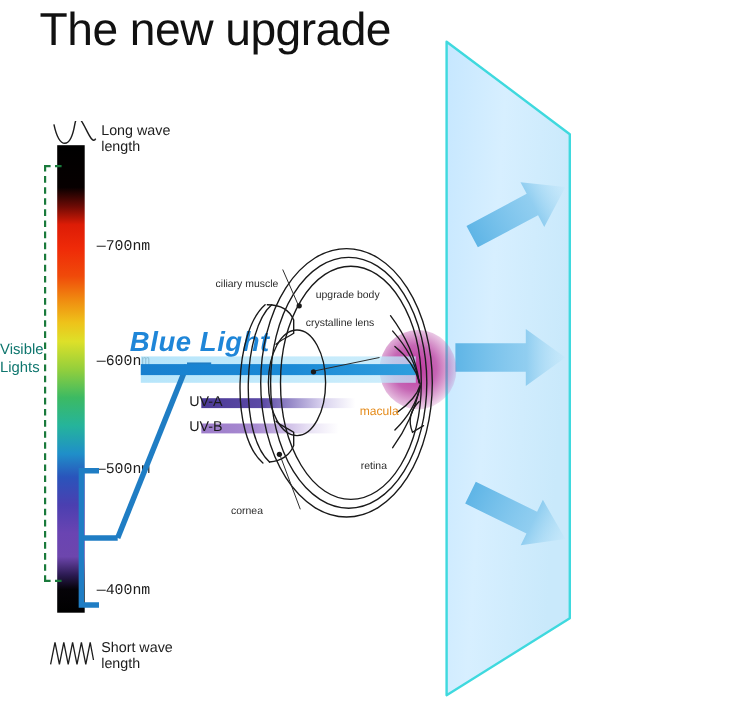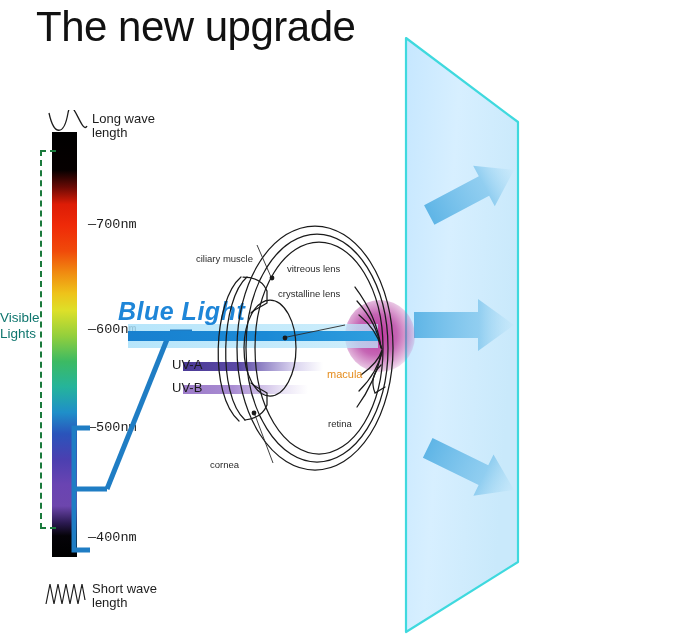--- a/index.html
+++ b/index.html
@@ -203,21 +203,21 @@
       <path d="M78,248 L60,200"></path>
     </g>
     <g fill="#1a1a1a">
       <circle cx="77" cy="63" r="2.4"></circle>
       <circle cx="90" cy="123" r="2.4"></circle>
       <circle cx="59" cy="198" r="2.4"></circle>
     </g>
   </svg>
 
   <div class="eye-label" style="left:196px;top:242px;margin-top:11px;">ciliary muscle</div>
-  <div class="eye-label" style="left:287px;top:263px;">vitreous lens</div>
+  <div class="eye-label" style="left:287px;top:263px;">upgrade body</div>
   <div class="eye-label" style="left:278px;top:288px;">crystalline lens</div>
   <div class="eye-label macula" style="left:327px;top:368px;">macula</div>
   <div class="eye-label" style="left:328px;top:418px;">retina</div>
   <div class="eye-label" style="left:210px;top:459px;">cornea</div>
 
   <div id="right-scene">
 
     <svg width="283" height="641" style="position:absolute;left:0;top:0;">
       <defs>
         <linearGradient id="panelGrad" x1="0" y1="0" x2="1" y2="0.35">

